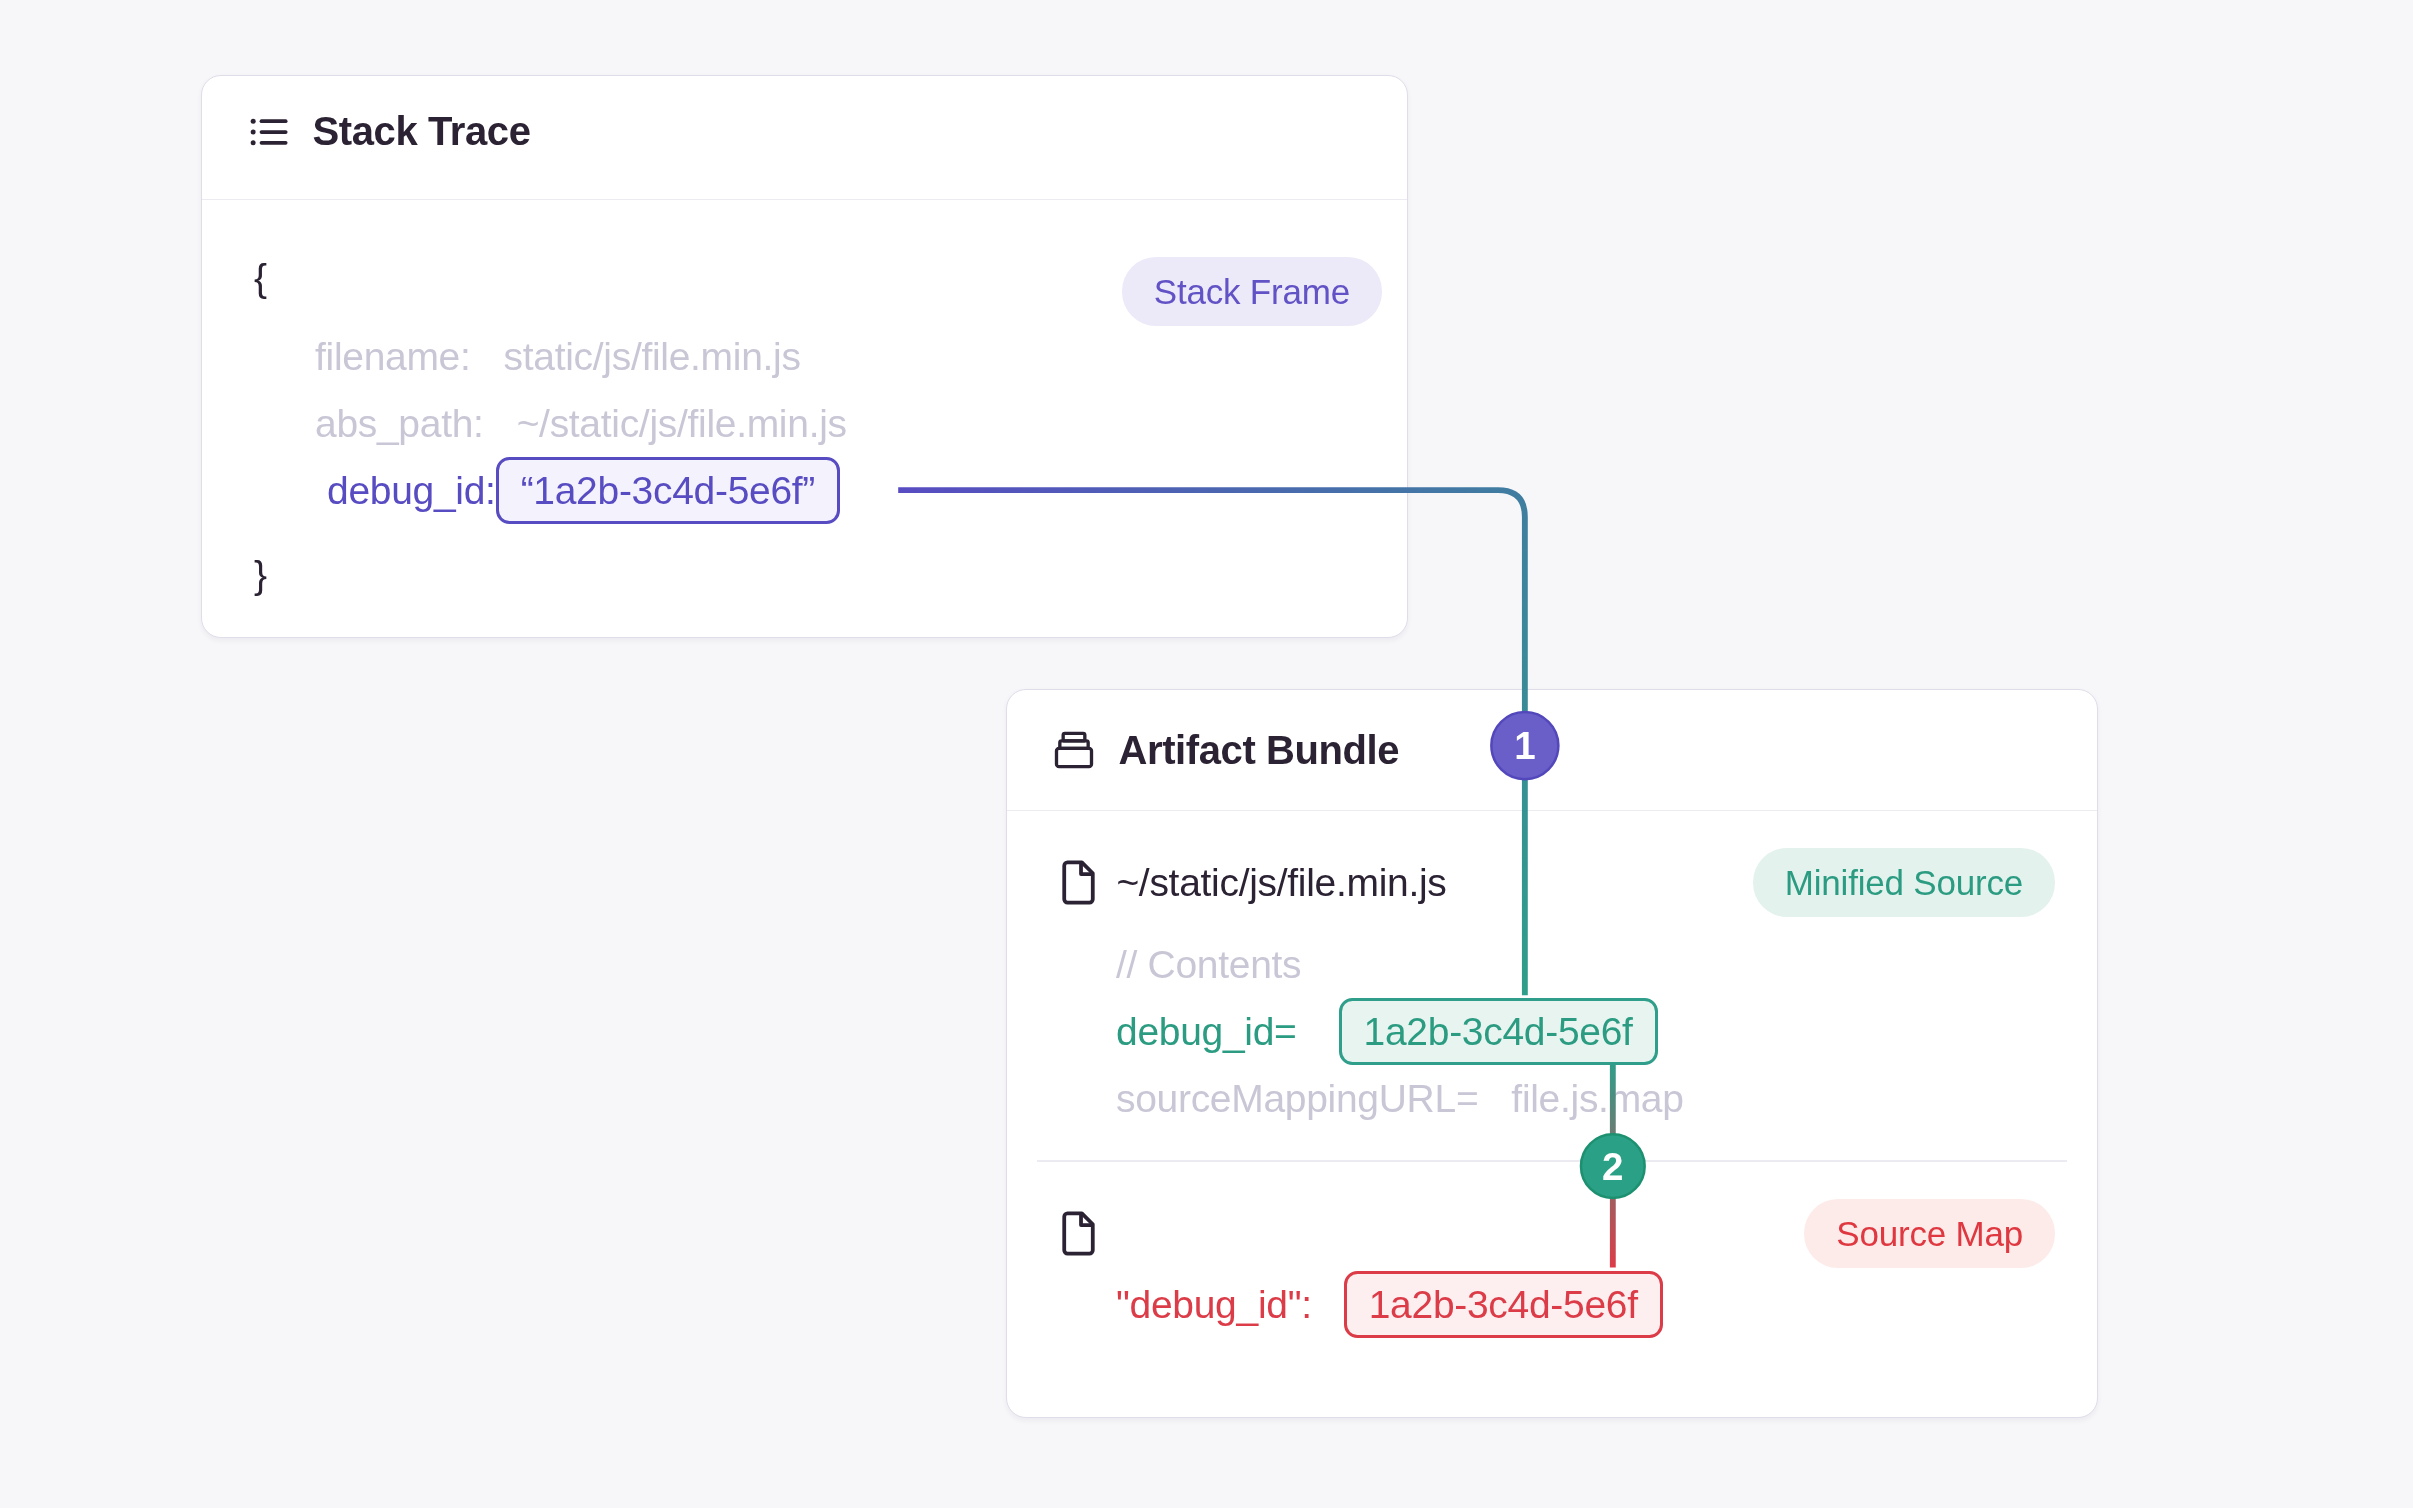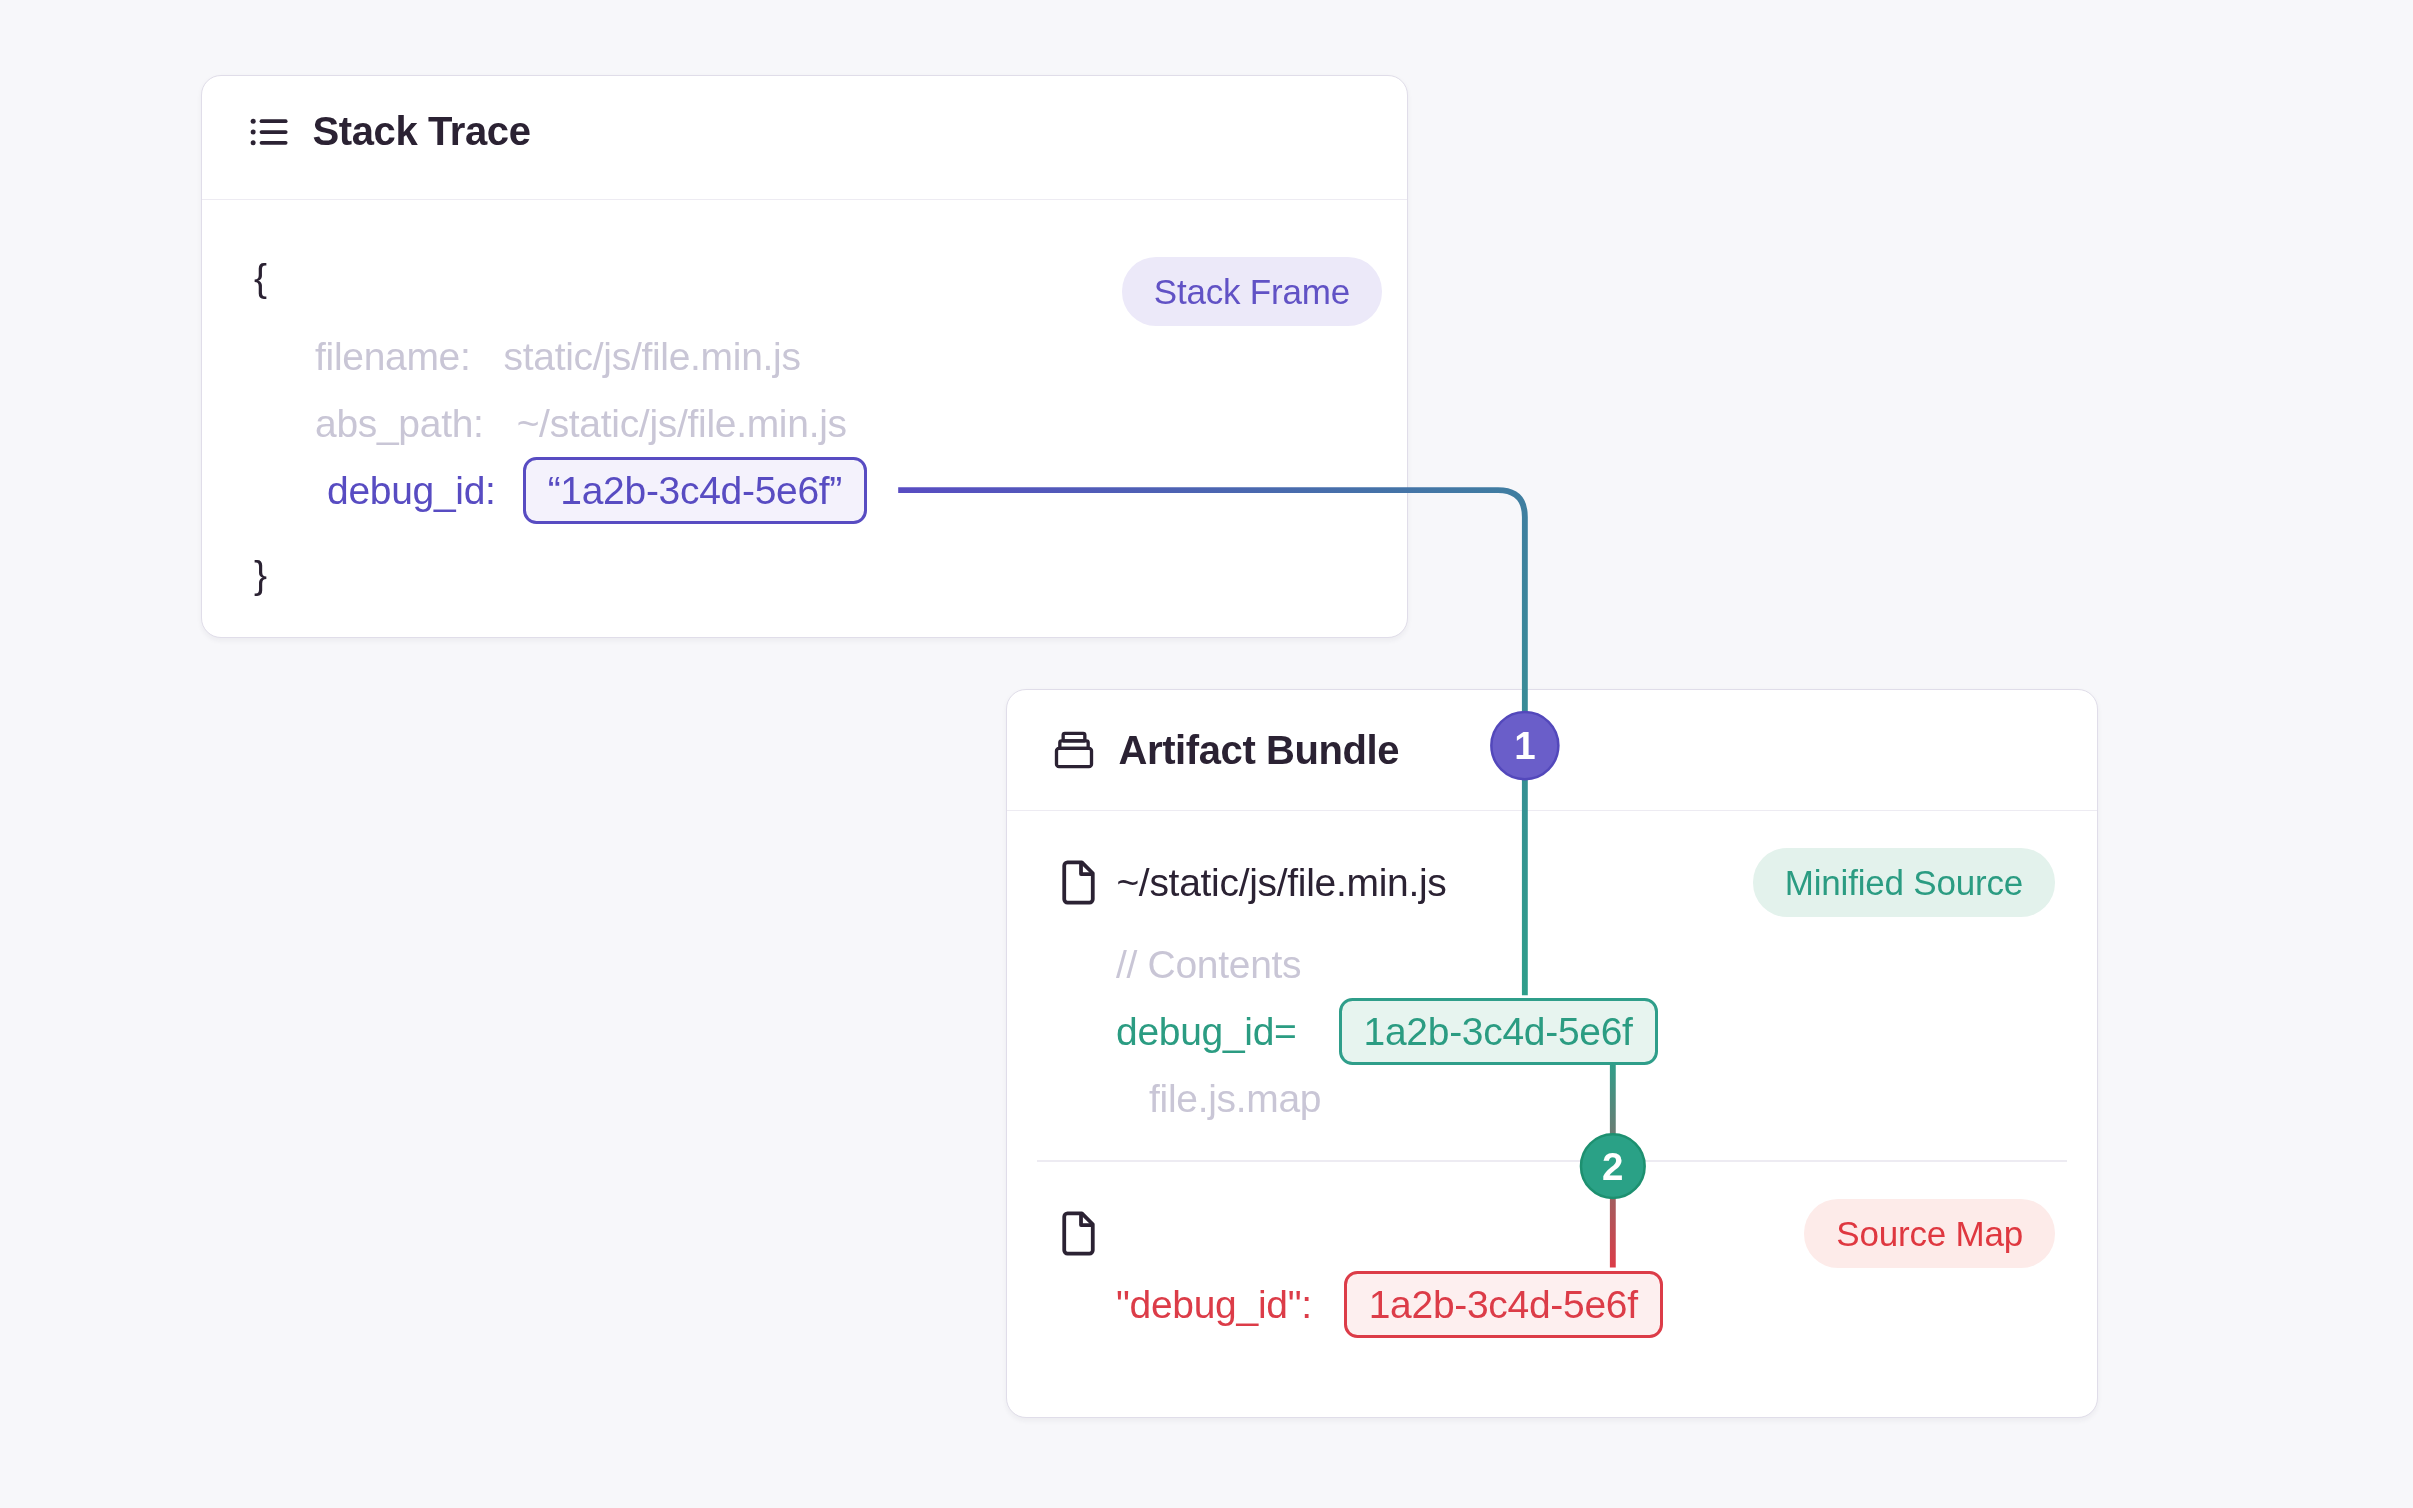--- a/index.html
+++ b/index.html
@@ -26,21 +26,21 @@
   #stack-card{left:201px;top:75px;width:1207px;height:563px;}
   #stack-card .card-header{height:124px;padding:0 34px 12px 47px;}
 
   .codeline{position:absolute;display:flex;align-items:center;height:67px;
             font-size:39px;letter-spacing:-0.3px;white-space:pre;}
   .muted{color:var(--muted);}
   .val{margin-left:33px;}
   .brace{color:var(--ink);font-weight:400;}
 
   .idbox{display:flex;align-items:center;height:67px;padding:0 22px;border-radius:13.4px;
-         margin-left:27px;border:3.4px solid;white-space:pre;}
+         border:3.4px solid;white-space:pre;}
   .idbox.purple{border-color:var(--purple);background:var(--purpleFill);color:var(--purple);}
   .idbox.green {border-color:var(--green); background:var(--greenFill); color:var(--greenText);margin-left:42px;}
   .idbox.red   {border-color:var(--red);   background:var(--redFill);   color:var(--red);margin-left:32px;}
   .lbl-purple{color:var(--purple);margin-left:12px;}
   .lbl-green{color:var(--greenText);}
   .lbl-red{color:var(--red);}
 
   .pill{position:absolute;display:flex;align-items:center;height:69px;padding:0 32px;
         border-radius:34px;font-size:35px;letter-spacing:-0.2px;}
   .pill.lavender{background:var(--purpleBadgeBg);color:var(--purpleBadgeText);margin-top:16px;}
@@ -150,20 +150,21 @@
     </div>
 
     <div class="codeline" style="left:109px;top:308px;">
       <span class="lbl-green">debug_id=</span>
       <span class="idbox green">
         <span>1a2b-3c4d-5e6f</span>
       </span>
     </div>
 
     <div class="codeline" style="left:109px;top:375px;">
+      <span class="muted">sourceMappingURL=</span>
       <span class="muted val">file.js.map</span>
     </div>
 
     <div class="rowdivider" style="top:470px;"></div>
 
     <div class="filerow" style="top:510px;">
       <span class="hicon">
         <svg width="39" height="47" viewBox="0 0 46 56">
           <path class="icon-stroke" stroke-width="4.5" d="M6 8 a4 4 0 0 1 4 -4 H27 L40 17 V48 a4 4 0 0 1 -4 4 H10 a4 4 0 0 1 -4 -4 Z"></path>
           <path class="icon-stroke" stroke-width="4.5" d="M26 5 V18 H39"></path>

